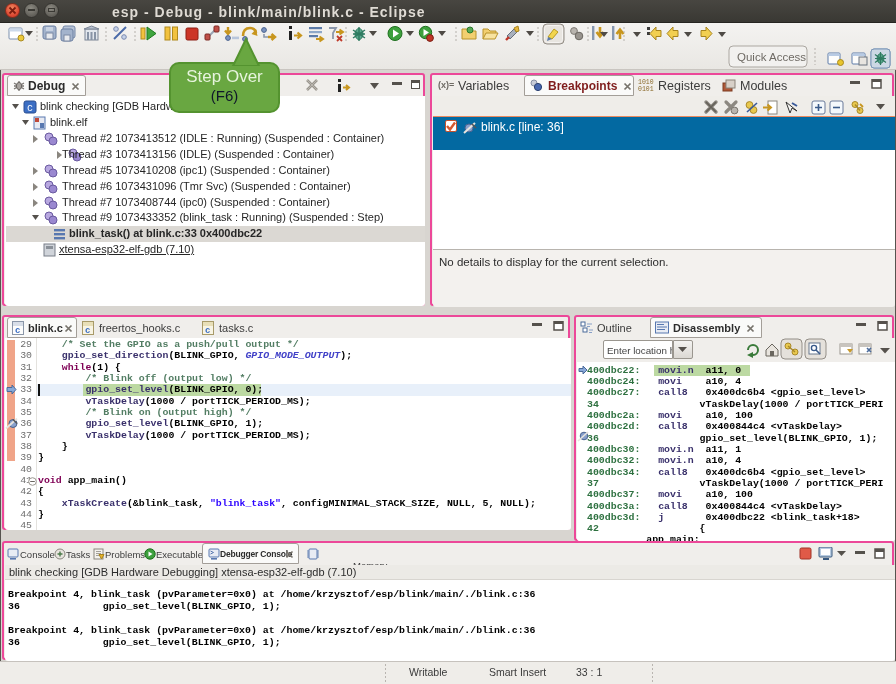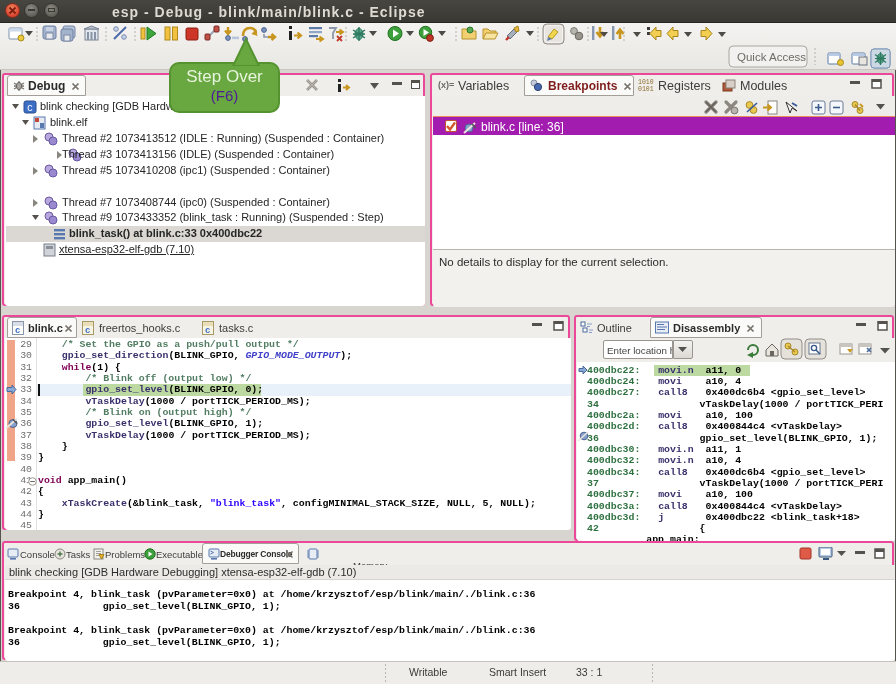--- a/index.html
+++ b/index.html
@@ -313,20 +313,28 @@
       <span class="t" style="left:56px;">Thread #3 1073413156 (IDLE) (Suspended : Container)</span>
     </div>
     <div class="trow" style="top:67px;">
       <svg width="430" height="16">
           <path d="M27,4 l5,4 l-5,4 z" fill="#8a867f"></path>
         <circle cx="43" cy="6" r="4" fill="#b8a8e0" stroke="#6a5aa0"></circle>
         <circle cx="47" cy="10" r="4" fill="#9a88d0" stroke="#6a5aa0"></circle>
         </svg>
       <span class="t" style="left:56px;">Thread #5 1073410208 (ipc1) (Suspended : Container)</span>
     </div>
+    <div class="trow" style="top:82.5px;">
+      <svg width="430" height="16">
+          <path d="M27,4 l5,4 l-5,4 z" fill="#8a867f"></path>
+        <circle cx="43" cy="6" r="4" fill="#b8a8e0" stroke="#6a5aa0"></circle>
+        <circle cx="47" cy="10" r="4" fill="#9a88d0" stroke="#6a5aa0"></circle>
+        </svg>
+      <span class="t" style="left:56px;">Thread #6 1073431096 (Tmr Svc) (Suspended : Container)</span>
+    </div>
     <div class="trow" style="top:98.5px;">
       <svg width="430" height="16">
           <path d="M27,4 l5,4 l-5,4 z" fill="#8a867f"></path>
         <circle cx="43" cy="6" r="4" fill="#b8a8e0" stroke="#6a5aa0"></circle>
         <circle cx="47" cy="10" r="4" fill="#9a88d0" stroke="#6a5aa0"></circle>
         </svg>
       <span class="t" style="left:56px;">Thread #7 1073408744 (ipc0) (Suspended : Container)</span>
     </div>
     <div class="trow" style="top:114px;">
       <svg width="430" height="16">
@@ -418,21 +426,21 @@
       </g>
     <path d="M176,6 l9,0 l-4.5,5.5 z" fill="#55514c"></path>
   </svg>
   <svg width="40" height="14" style="position:absolute;left:418px;top:4px;">
     <rect x="0" y="2" width="10" height="3" fill="#55514c"></rect>
     <rect x="22" y="0" width="9" height="9" fill="#fff" stroke="#55514c" stroke-width="1.5"></rect>
     <rect x="22" y="0" width="9" height="3" fill="#55514c"></rect>
   </svg>
   <div class="pcontent" style="left:1px;top:21px;width:462px;height:153px;">
     <div style="position:absolute;left:0;top:0;width:462px;height:20px;background:#efede9;"></div>
-    <div style="position:absolute;left:0;top:20px;width:462px;height:19px;background:#a21caf;border-top:1px solid #eb8a5e;">
+    <div style="position:absolute;left:0;top:20px;width:462px;height:34px;background:#0369a1;border-top:1px solid #eb8a5e;">
       <div style="position:absolute;left:12px;top:3px;width:12px;height:12px;background:#fff;border:1.5px solid #c4522e;border-radius:2px;"></div>
       <svg width="14" height="13" style="position:absolute;left:12px;top:3px;">
           <path d="M2,6 L5,9.5 L10,2.5" stroke="#d4582e" stroke-width="2.4" fill="none"></path>
         </svg>
       <svg width="16" height="15" style="position:absolute;left:30px;top:4px;">
         <circle cx="6" cy="7" r="4" fill="#88a0cc" stroke="#4a628e"></circle>
         <path d="M1,12 L12,2" stroke="#e8e4de" stroke-width="2"></path>
         <path d="M9,3 L13,7" stroke="#555" stroke-width="1.6"></path>
         </svg>
       <span style="position:absolute;left:48px;top:3px;color:#fff;font-size:12px;">blink.c [line: 36]</span>
@@ -699,18 +707,18 @@
 <div id="statusbar">
   <span style="position:absolute;left:409px;top:4px;">Writable</span>
   <span style="position:absolute;left:489px;top:4px;">Smart Insert</span>
   <span style="position:absolute;left:576px;top:4px;">33 : 1</span>
   <div class="sep" style="left:385px;"></div>
     <div class="sep" style="left:652px;"></div>
 </div>
 <div id="callout" style="position:absolute;left:169px;top:62px;width:111px;height:51px;
   background:#69a741;border:2px solid #54932f;border-radius:10px;z-index:50;text-align:center;">
   <div style="color:#e7f4dd;font-size:17px;margin-top:3px;">Step Over</div>
-  <div style="color:#4c1d95;font-size:15px;">(F6)</div>
+  <div style="color:#0f172a;font-size:15px;">(F6)</div>
 </div>
 <svg style="position:absolute;left:228px;top:36px;z-index:51;" width="40" height="30">
   <path d="M5,30 L18,3 L31,30 Z" fill="#69a741" stroke="#54932f" stroke-width="2"></path>
   <path d="M8,29 L18,8 L28,29 Z" fill="#69a741"></path>
 </svg>
 
 </body></html>

